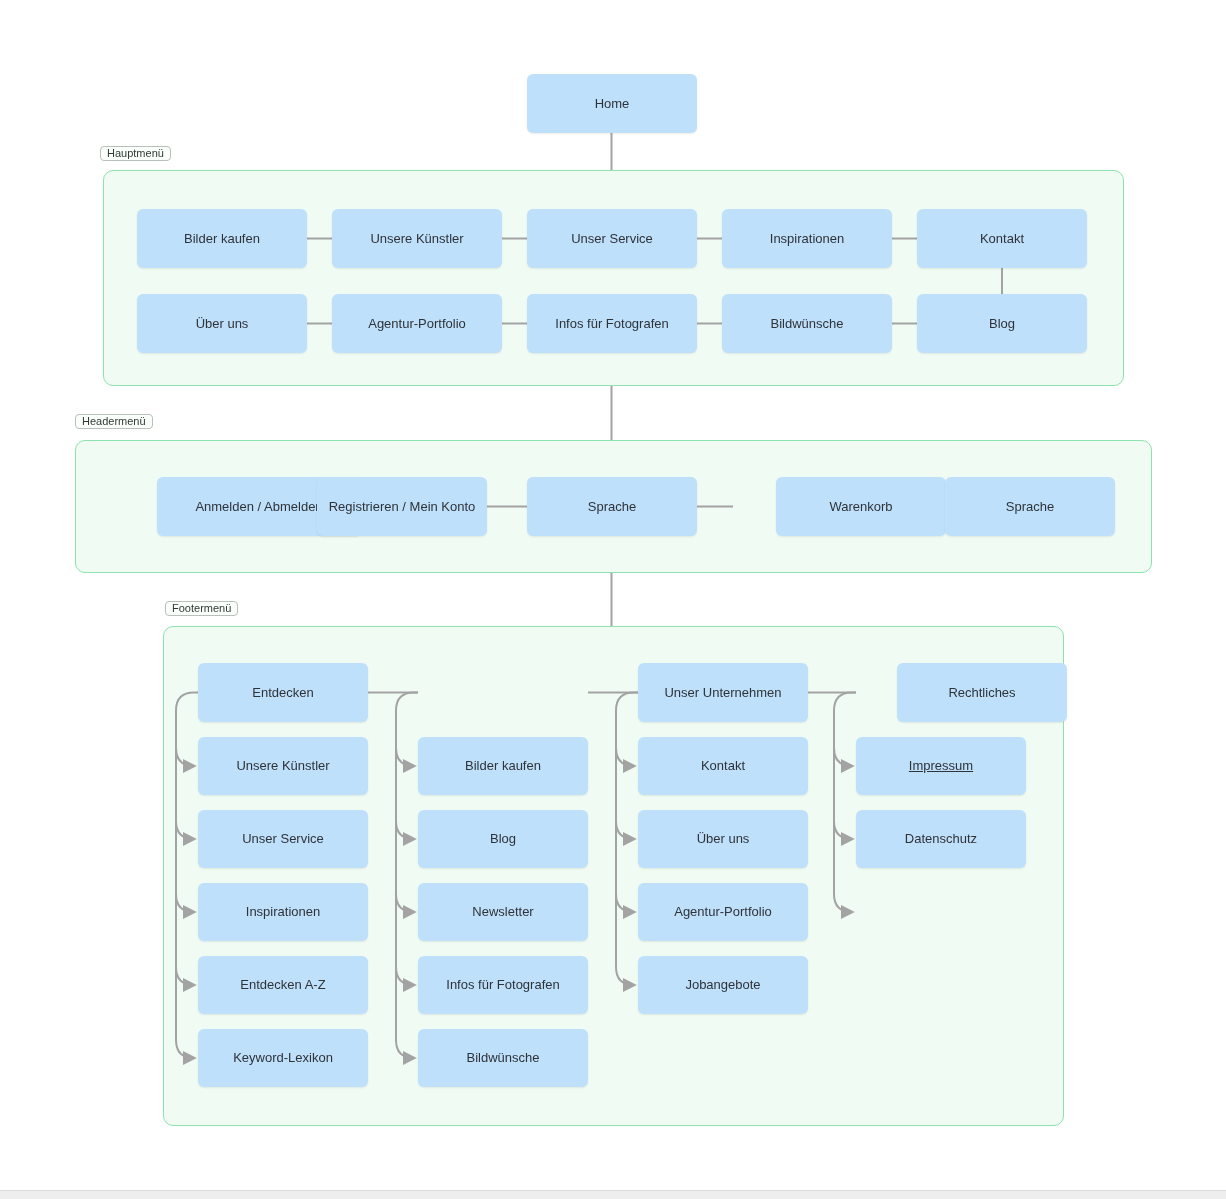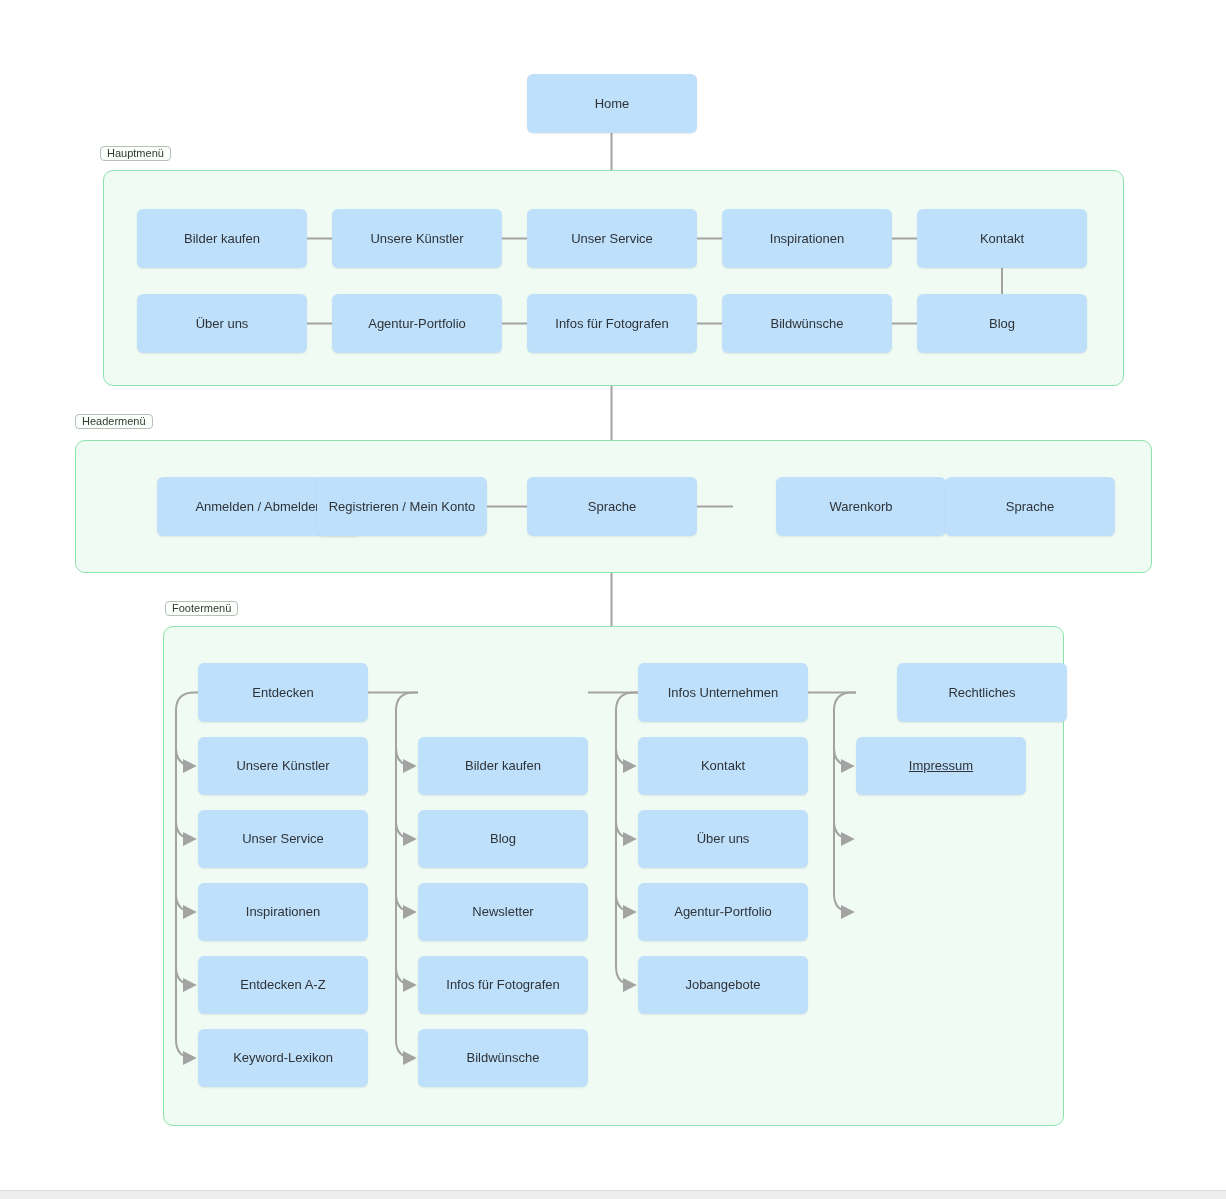--- a/index.html
+++ b/index.html
@@ -172,37 +172,38 @@
   <div class="node" style="left:722px; top:294px;">Bildwünsche</div>
   <div class="node" style="left:917px; top:294px;">Blog</div>
 
   <div class="node" style="left:109px; top:477px; width:204px;margin-left:48px;">Anmelden / Abmelden</div>
   <div class="node" style="left:317px; top:477px;">Registrieren / Mein Konto</div>
   <div class="node" style="left:527px; top:477px;">Sprache</div>
   <div class="node" style="left:733px; top:477px;margin-left:43px;">Warenkorb</div>
   <div class="node" style="left:945px; top:477px;">Sprache</div>
 
   <div class="node" style="left:198px; top:663px;">Entdecken</div>
-  <div class="node" style="left:638px; top:663px;">Infos Unternehmen</div>
+  <div class="node" style="left:638px; top:663px;">Unser Unternehmen</div>
   <div class="node" style="left:883px; top:663px;margin-left:14px;">Rechtliches</div>
 
   <div class="node h58" style="left:198px; top:737px;">Unsere Künstler</div>
   <div class="node h58" style="left:198px; top:810px;">Unser Service</div>
   <div class="node h58" style="left:198px; top:883px;">Inspirationen</div>
   <div class="node h58" style="left:198px; top:956px;">Entdecken A-Z</div>
   <div class="node h58" style="left:198px; top:1029px;">Keyword-Lexikon</div>
 
   <div class="node h58" style="left:418px; top:737px;">Bilder kaufen</div>
   <div class="node h58" style="left:418px; top:810px;">Blog</div>
   <div class="node h58" style="left:418px; top:883px;">Newsletter</div>
   <div class="node h58" style="left:418px; top:956px;">Infos für Fotografen</div>
   <div class="node h58" style="left:418px; top:1029px;">Bildwünsche</div>
 
   <div class="node h58" style="left:638px; top:737px;">Kontakt</div>
   <div class="node h58" style="left:638px; top:810px;">Über uns</div>
   <div class="node h58" style="left:638px; top:883px;">Agentur-Portfolio</div>
   <div class="node h58" style="left:638px; top:956px;">Jobangebote</div>
 
   <div class="node h58" style="left:856px; top:737px;text-decoration:underline;">Impressum</div>
+  <div class="node h58" style="left:856px; top:810px;">Datenschutz</div>
 
   <div class="bottom-bar"></div>
 
 </div>
 
 </body></html>

